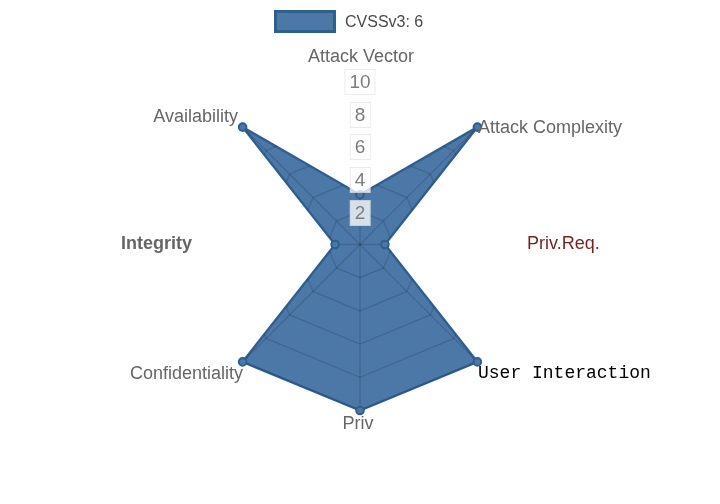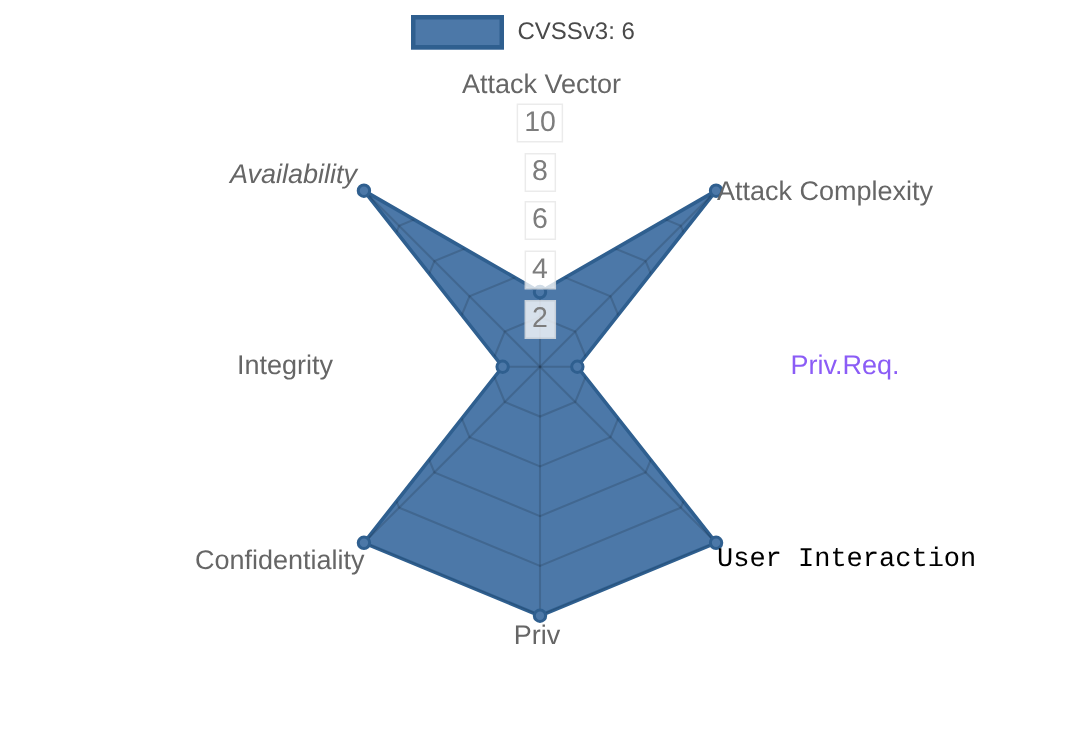--- a/index.html
+++ b/index.html
@@ -59,22 +59,22 @@
   .t6  { top: 134px; }
   .t4  { top: 167px; }
   .t2  { top: 200px; }
 
   .lbl-attack-vector     { left: 361px; top: 47px;  transform: translateX(-50%); }
   .lbl-attack-complexity { left: 478px; top: 118px; }
   .lbl-priv-req          { left: 527px; top: 234px; }
   .lbl-user-interaction  { left: 478px; top: 364px; }
   .lbl-scope             { left: 358px; top: 414px; transform: translateX(-50%); }
   .lbl-confidentiality   { right: 477px; top: 364px; }
-  .lbl-integrity         { right: 498px; top: 234px; }
-  .lbl-availability      { right: 482px; top: 107px; font-style: italic; }
+  .lbl-integrity         { right: 528px; top: 234px; font-weight: bold; }
+  .lbl-availability      { right: 482px; top: 107px; }
 </style>
 </head>
 <body>
 
 <div class="stage">
 
   <svg id="chart-svg" width="720" height="504" viewBox="0 0 720 504">
       <defs>
         <clipPath id="fill-clip">
           <polygon points="360.0,194.7 477.4,127.1 384.9,244.5 477.4,361.9 360.0,410.5 242.6,361.9 335.1,244.5 242.6,127.1"></polygon>
@@ -106,21 +106,21 @@
       <circle cx="242.62027432303307" cy="127.12027432303312" r="3.8" fill="#4c78a8" stroke="#2f5f8f" stroke-width="2"></circle>
     </svg>
 
   <div class="legend">
     <span class="swatch" style="background: rgb(76, 120, 168); border-color: rgb(47, 95, 143);"></span>
     <span class="legend-label" style="color: rgb(74, 74, 74);">CVSSv3: 6</span>
   </div>
 
   <div class="axis-label lbl-attack-vector" style="color: rgb(102, 102, 102);">Attack Vector</div>
   <div class="axis-label lbl-attack-complexity" style="color: rgb(102, 102, 102);">Attack Complexity</div>
-  <div class="axis-label lbl-priv-req" style="color: #8b5cf6;">Priv.Req.</div>
+  <div class="axis-label lbl-priv-req" style="color: #7f1d1d;">Priv.Req.</div>
   <div class="axis-label lbl-user-interaction" style="color: #000000; font-family: Liberation Mono, monospace;">User Interaction</div>
   <div class="axis-label lbl-scope" style="color: rgb(102, 102, 102);">Priv</div>
   <div class="axis-label lbl-confidentiality" style="color: rgb(102, 102, 102);">Confidentiality</div>
   <div class="axis-label lbl-integrity" style="color: rgb(102, 102, 102);">Integrity</div>
   <div class="axis-label lbl-availability" style="color: rgb(102, 102, 102);">Availability</div>
 
   <div class="tick-label t2" style="color: rgb(125, 125, 125); background: rgba(255, 255, 255, 0.78);">2</div>
   <div class="tick-label t4" style="color: rgb(125, 125, 125); background: rgba(255, 255, 255, 0.78);">4</div>
   <div class="tick-label t6" style="color: rgb(125, 125, 125); background: rgba(255, 255, 255, 0.78);">6</div>
   <div class="tick-label t8" style="color: rgb(125, 125, 125); background: rgba(255, 255, 255, 0.78);">8</div>

